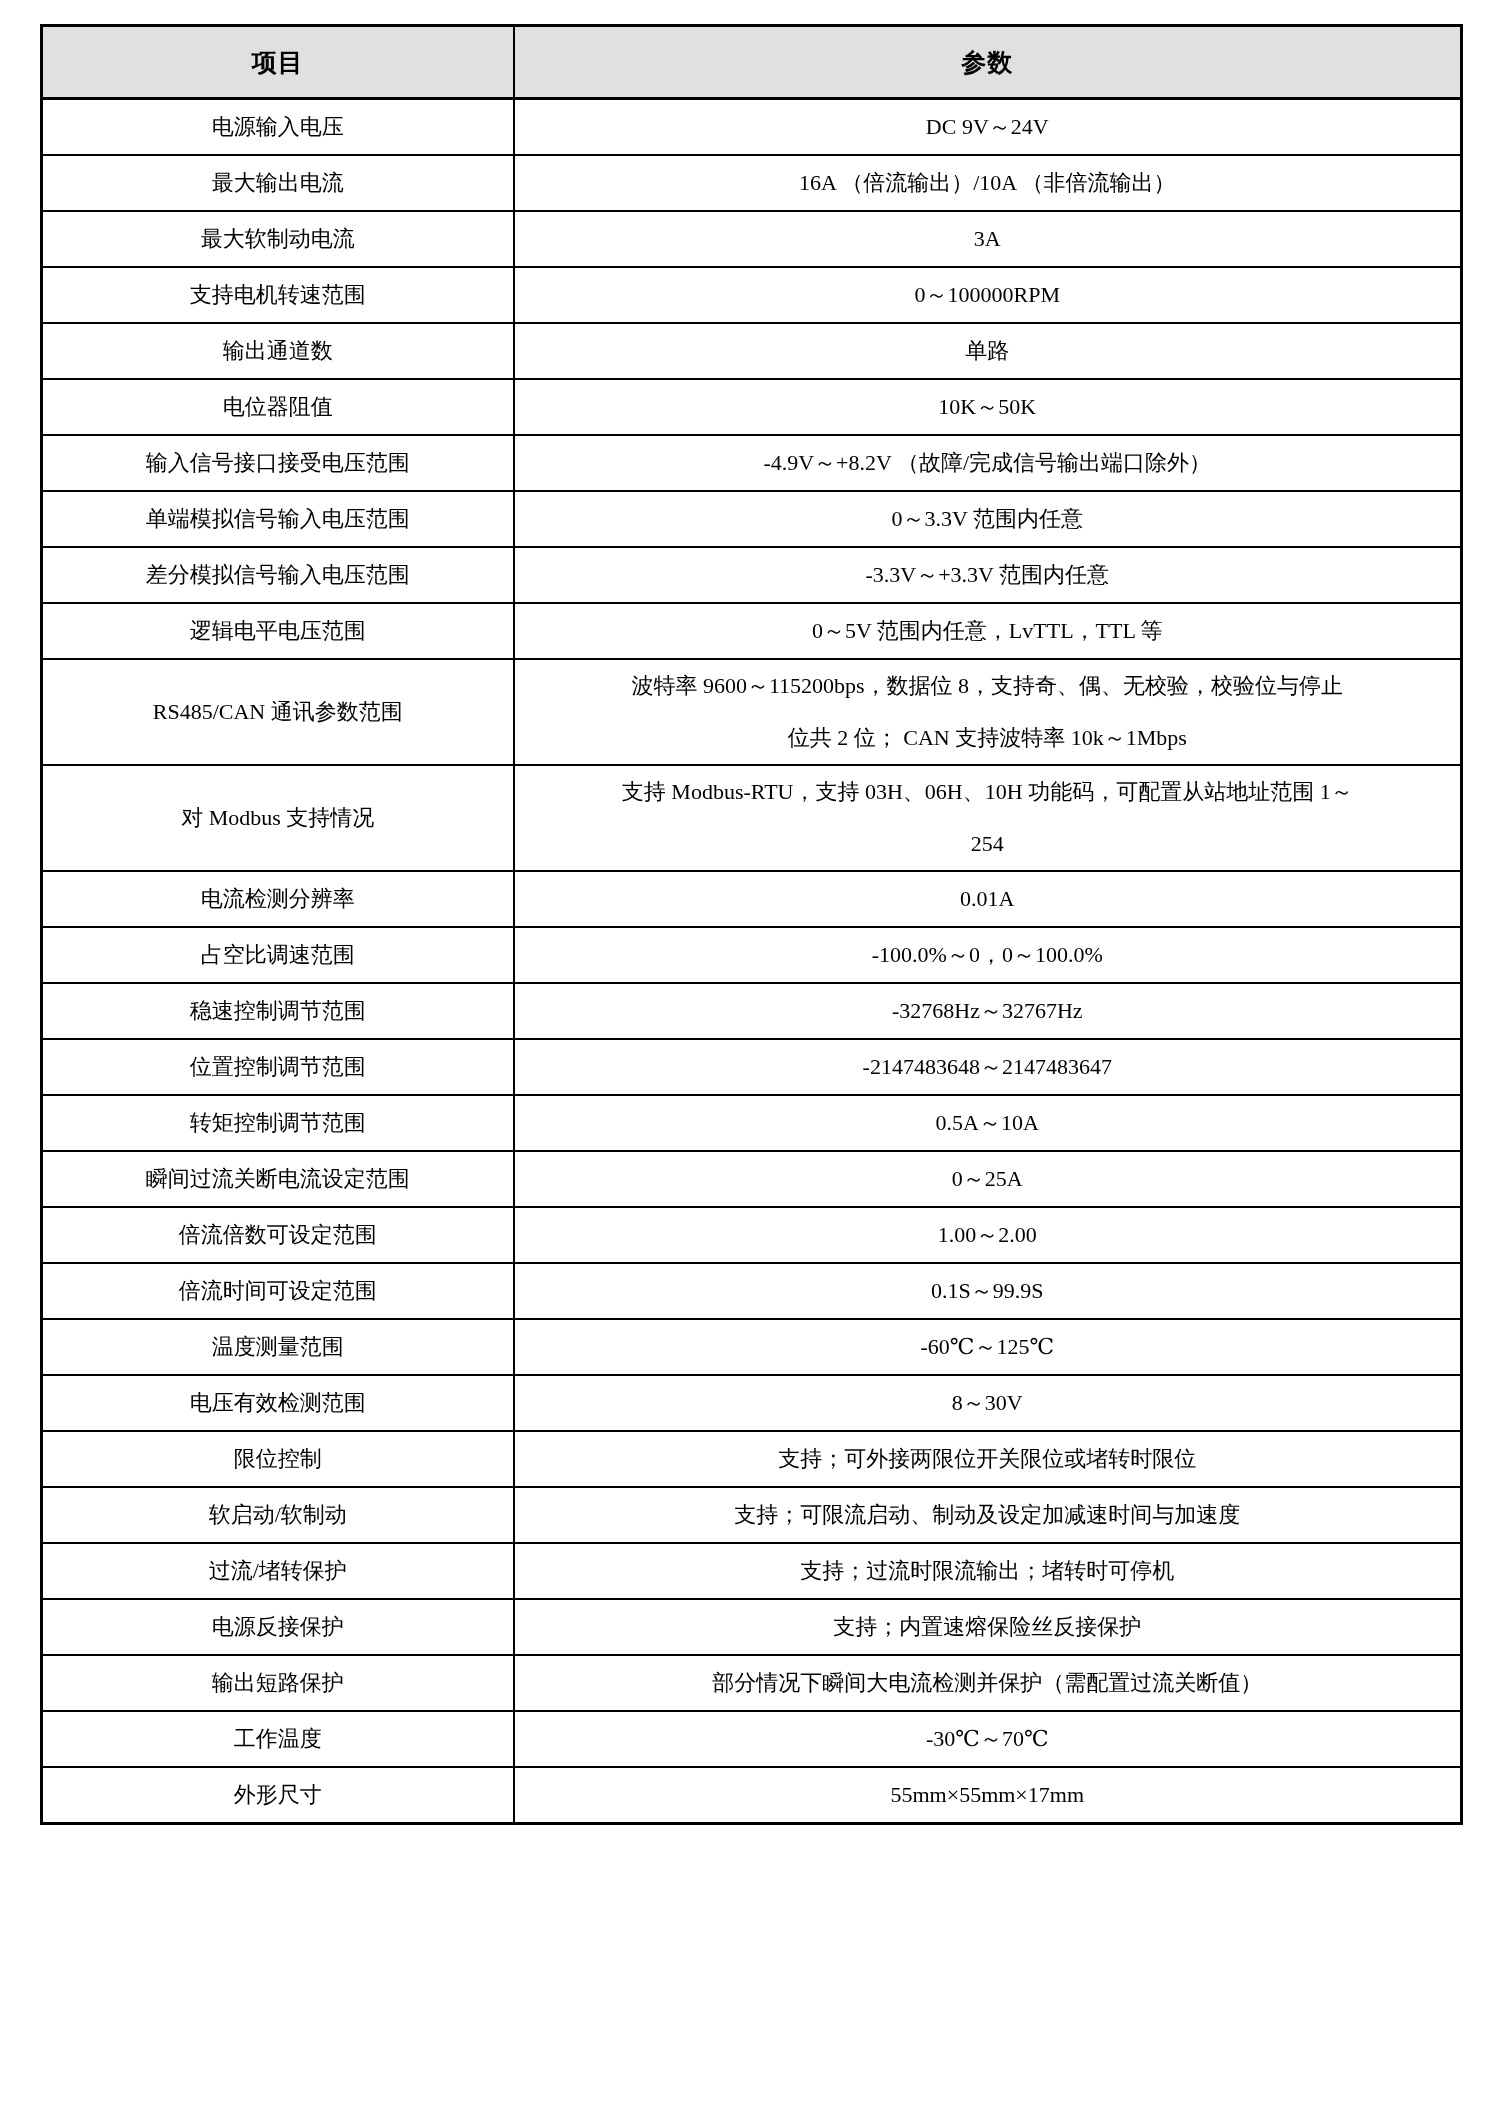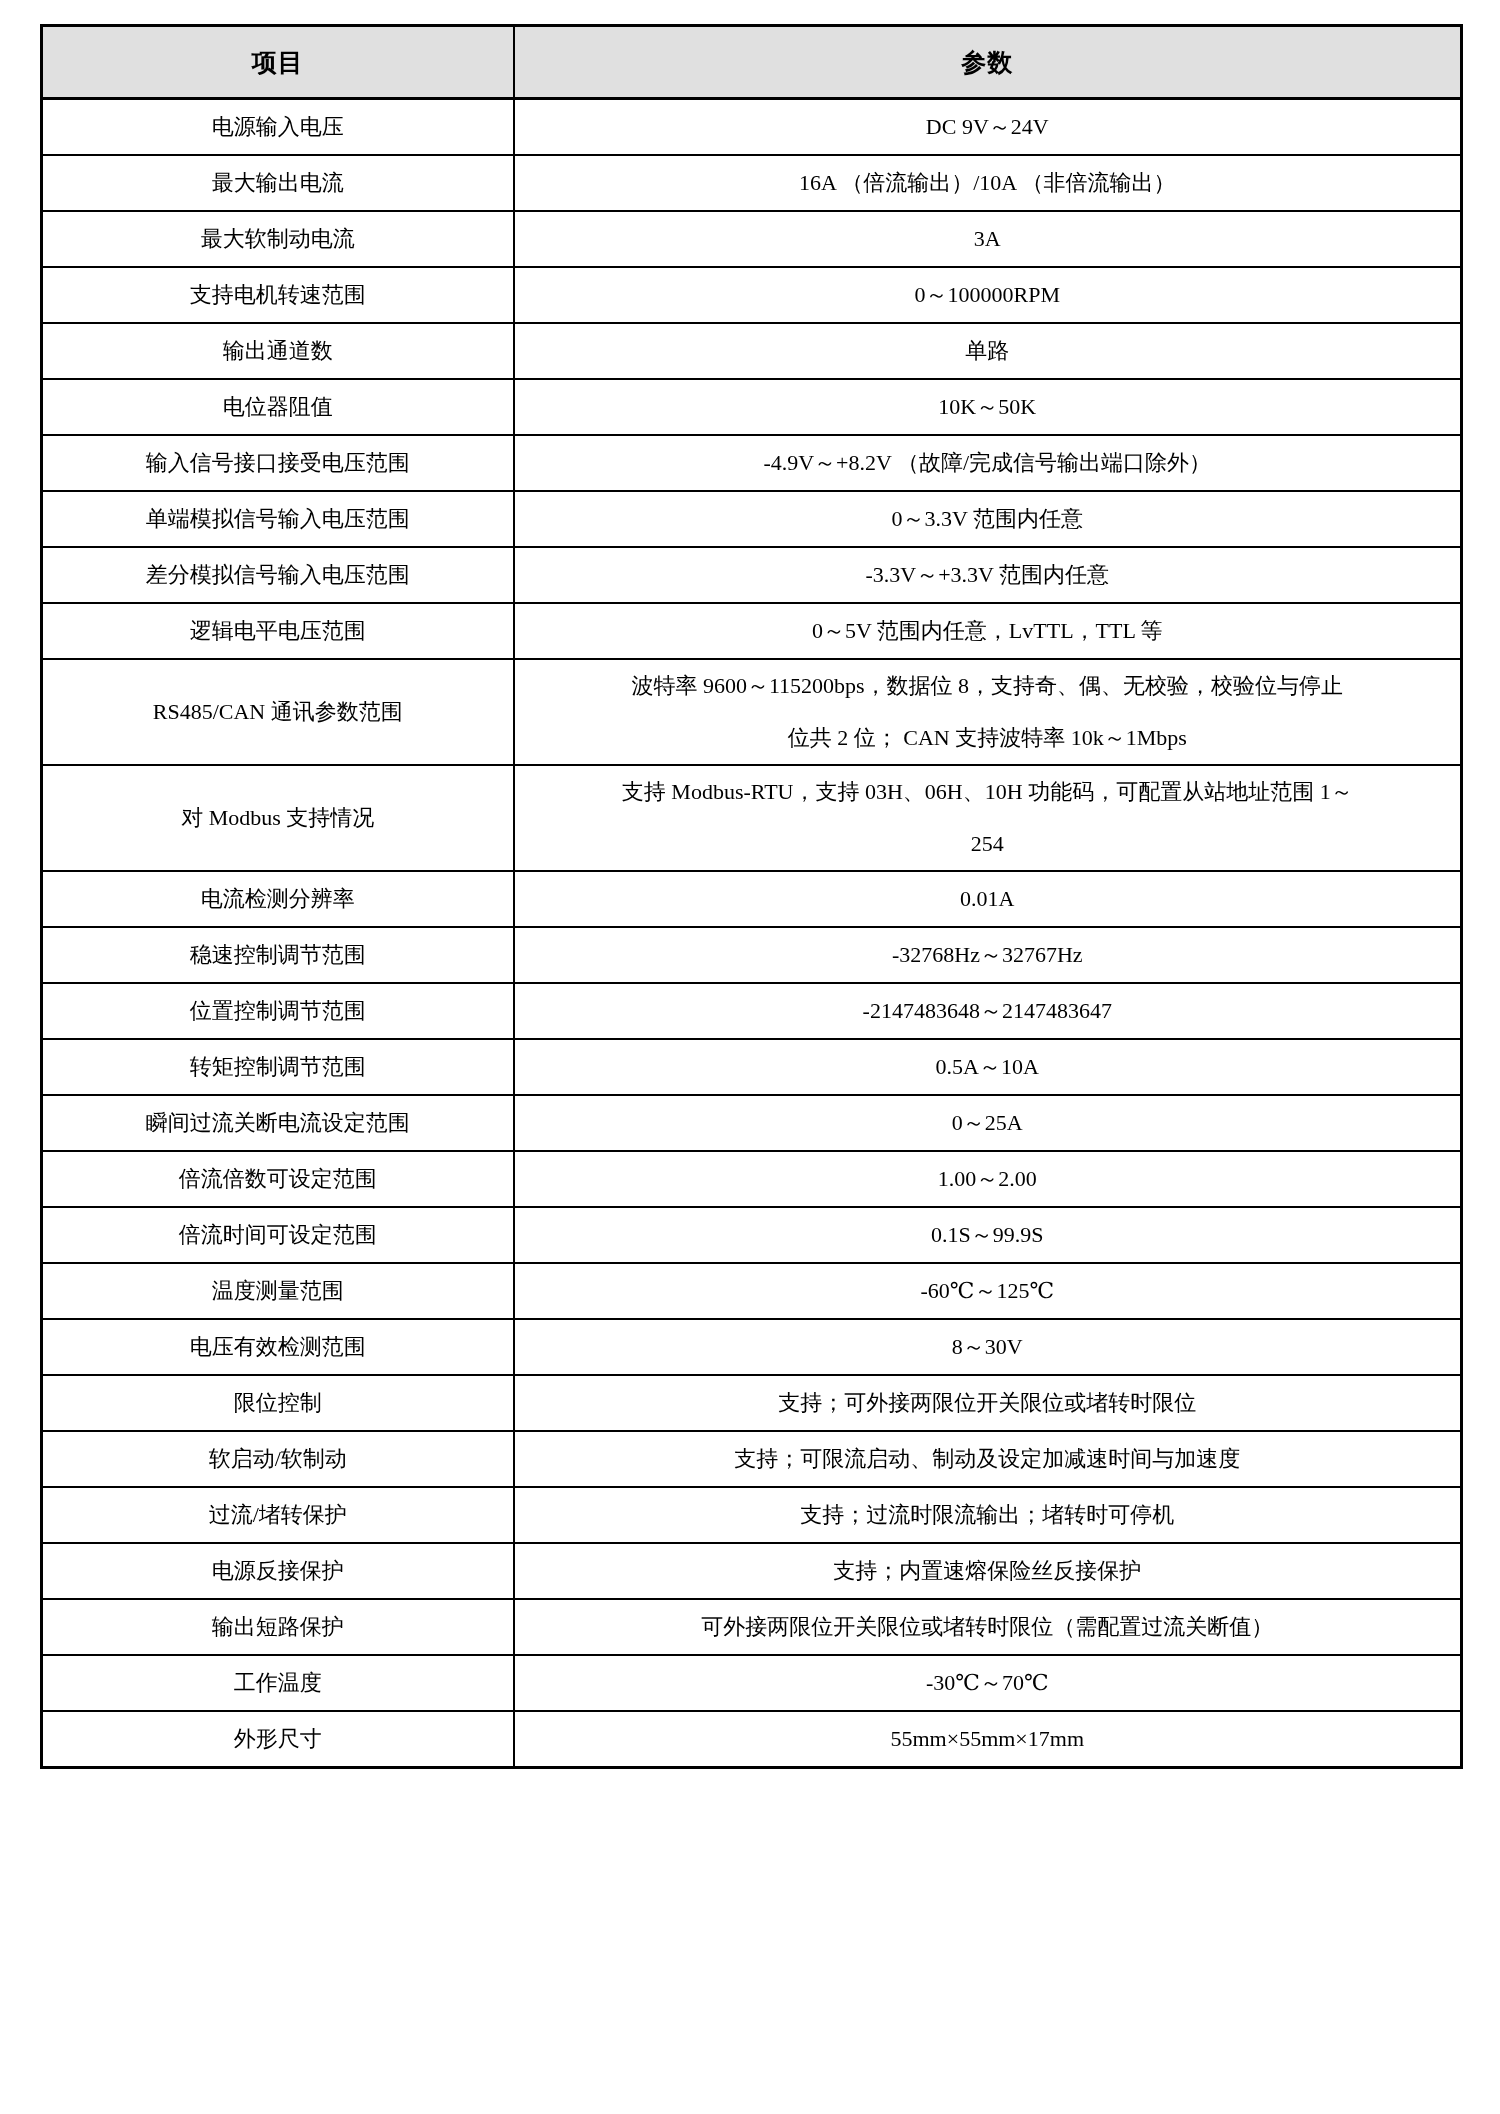--- a/index.html
+++ b/index.html
@@ -112,20 +112,24 @@
       <tr>
         <td>对 Modbus 支持情况</td>
         <td>支持 Modbus-RTU，支持 03H、06H、10H 功能码，可配置从站地址范围 1～
 254</td>
       </tr>
       <tr>
         <td>电流检测分辨率</td>
         <td>0.01A</td>
       </tr>
       <tr>
+        <td>占空比调速范围</td>
+        <td>-100.0%～0，0～100.0%</td>
+      </tr>
+      <tr>
         <td>稳速控制调节范围</td>
         <td>-32768Hz～32767Hz</td>
       </tr>
       <tr>
         <td>位置控制调节范围</td>
         <td>-2147483648～2147483647</td>
       </tr>
       <tr>
         <td>转矩控制调节范围</td>
         <td>0.5A～10A</td>
@@ -161,21 +165,21 @@
       <tr>
         <td>过流/堵转保护</td>
         <td>支持；过流时限流输出；堵转时可停机</td>
       </tr>
       <tr>
         <td>电源反接保护</td>
         <td>支持；内置速熔保险丝反接保护</td>
       </tr>
       <tr>
         <td>输出短路保护</td>
-        <td>可外接两限位开关限位或堵转时限位（需配置过流关断值）</td>
+        <td>部分情况下瞬间大电流检测并保护（需配置过流关断值）</td>
       </tr>
       <tr>
         <td>工作温度</td>
         <td>-30℃～70℃</td>
       </tr>
       <tr>
         <td>外形尺寸</td>
         <td>55mm×55mm×17mm</td>
       </tr>
     </tbody>

